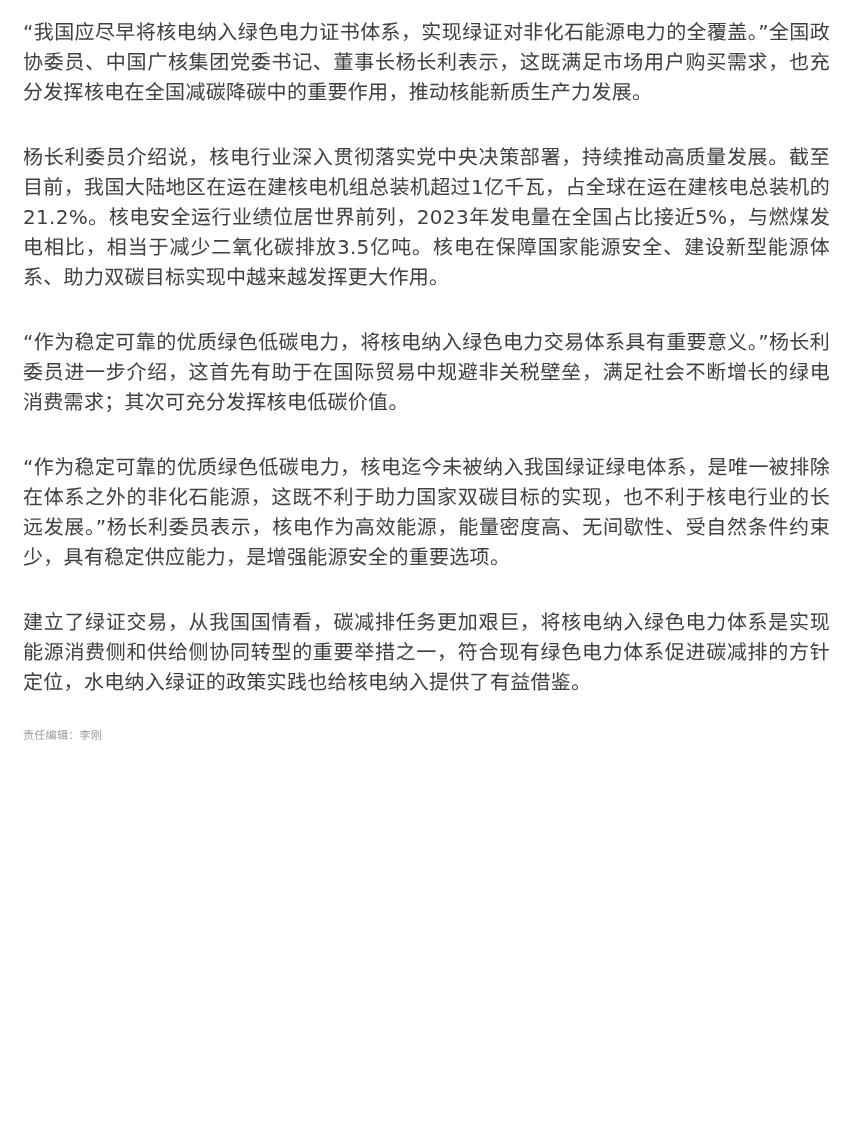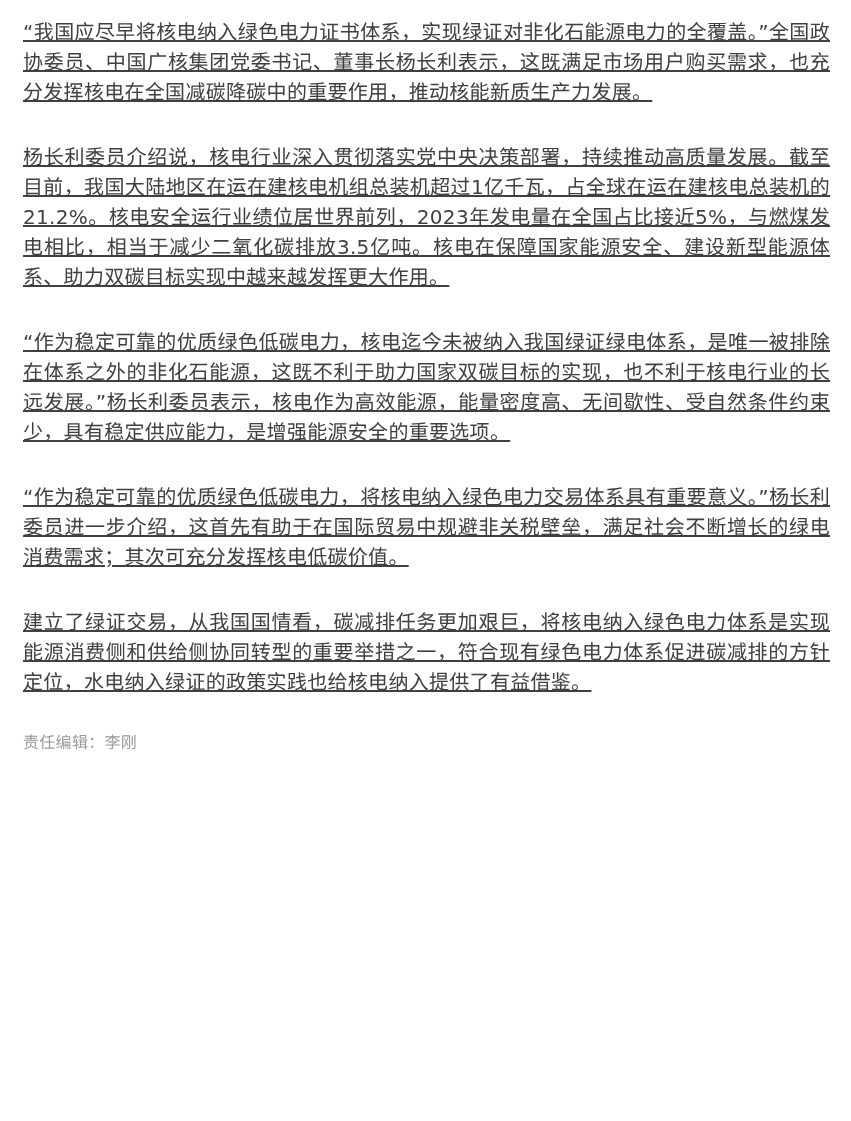--- a/index.html
+++ b/index.html
@@ -20,43 +20,42 @@
   }
   .article p.body-paragraph {
     margin: 0 0 35px 0;
     font-size: 20px;
     line-height: 30px;
     color: #404040;
     text-align: justify;
     text-justify: inter-ideograph;
     letter-spacing: 0.3px;
     word-break: break-all;
-    text-decoration: underline;
   }
   .article p.body-paragraph:last-of-type {
     margin-bottom: 0;
   }
   .article .editor-line {
-    margin-top: 35px;
-    font-size: 16px;
+    margin-top: 28px;
+    font-size: 11px;
     line-height: 22px;
     color: #9b9b9b;
     letter-spacing: 0.3px;
   }
 </style>
 </head>
 <body>
 
 <div class="article">
   <p class="body-paragraph">“我国应尽早将核电纳入绿色电力证书体系，实现绿证对非化石能源电力的全覆盖。”全国政协委员、中国广核集团党委书记、董事长杨长利表示，这既满足市场用户购买需求，也充分发挥核电在全国减碳降碳中的重要作用，推动核能新质生产力发展。</p>
 
   <p class="body-paragraph">杨长利委员介绍说，核电行业深入贯彻落实党中央决策部署，持续推动高质量发展。截至目前，我国大陆地区在运在建核电机组总装机超过1亿千瓦，占全球在运在建核电总装机的21.2%。核电安全运行业绩位居世界前列，2023年发电量在全国占比接近5%，与燃煤发电相比，相当于减少二氧化碳排放3.5亿吨。核电在保障国家能源安全、建设新型能源体系、助力双碳目标实现中越来越发挥更大作用。</p>
 
 
+  <p class="body-paragraph">“作为稳定可靠的优质绿色低碳电力，将核电纳入绿色电力交易体系具有重要意义。”杨长利委员进一步介绍，这首先有助于在国际贸易中规避非关税壁垒，满足社会不断增长的绿电消费需求；其次可充分发挥核电低碳价值。</p>
+
   <p class="body-paragraph">“作为稳定可靠的优质绿色低碳电力，核电迄今未被纳入我国绿证绿电体系，是唯一被排除在体系之外的非化石能源，这既不利于助力国家双碳目标的实现，也不利于核电行业的长远发展。”杨长利委员表示，核电作为高效能源，能量密度高、无间歇性、受自然条件约束少，具有稳定供应能力，是增强能源安全的重要选项。</p>
-
-  <p class="body-paragraph">“作为稳定可靠的优质绿色低碳电力，将核电纳入绿色电力交易体系具有重要意义。”杨长利委员进一步介绍，这首先有助于在国际贸易中规避非关税壁垒，满足社会不断增长的绿电消费需求；其次可充分发挥核电低碳价值。</p>
 
 
   <p class="body-paragraph">建立了绿证交易，从我国国情看，碳减排任务更加艰巨，将核电纳入绿色电力体系是实现能源消费侧和供给侧协同转型的重要举措之一，符合现有绿色电力体系促进碳减排的方针定位，水电纳入绿证的政策实践也给核电纳入提供了有益借鉴。</p>
 
   <div class="editor-line">责任编辑：李刚</div>
 </div>
 
 </body></html>

